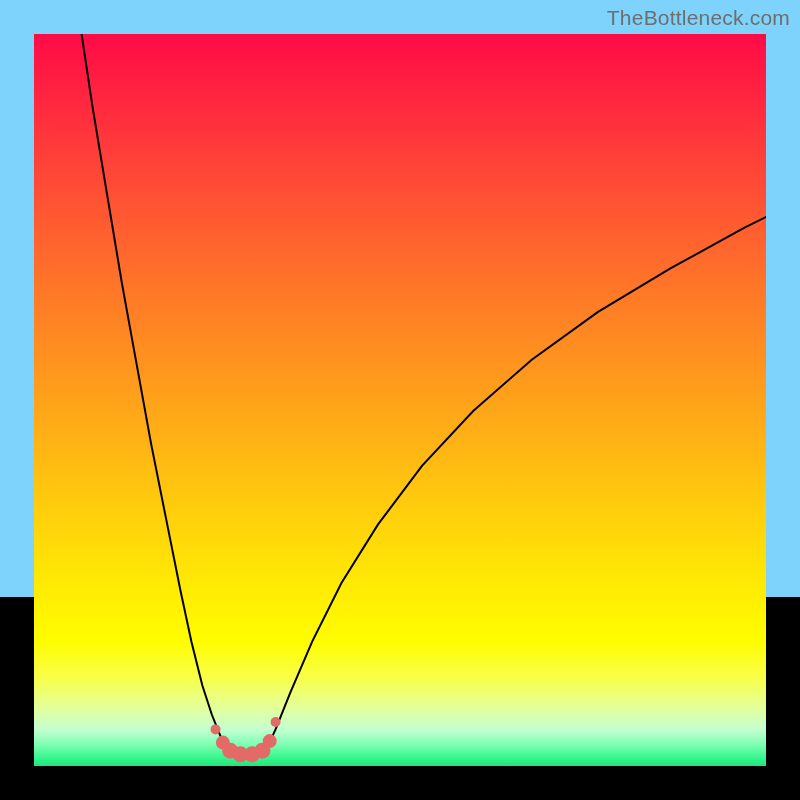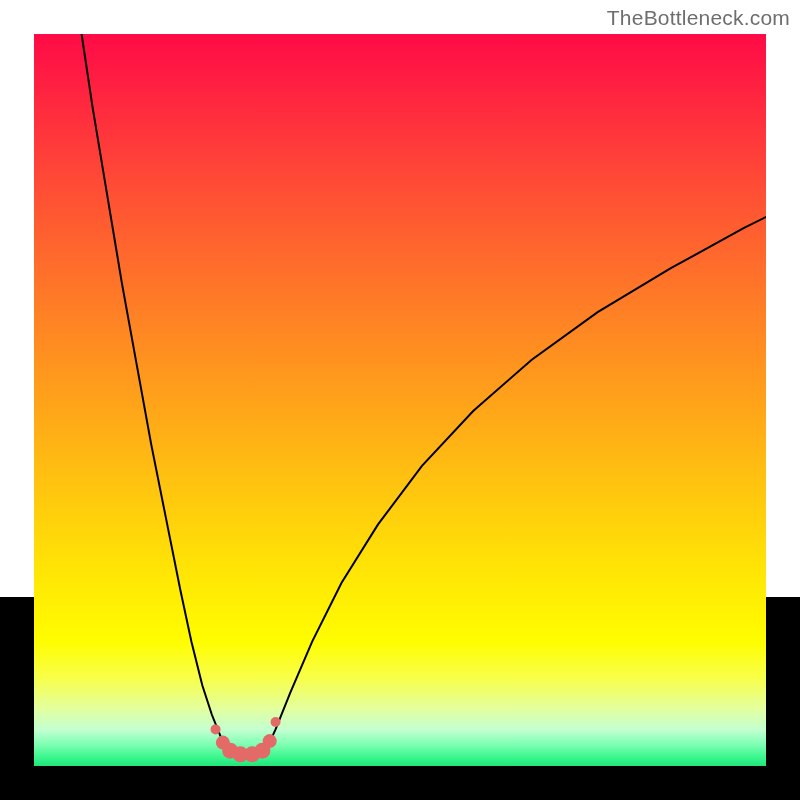--- a/index.html
+++ b/index.html
@@ -10,21 +10,21 @@
     overflow: hidden;
     background: #000;
     font-family: Arial, Helvetica, sans-serif;
   }
   .frame {
     position: absolute;
     left: 0;
     top: 0;
     width: 800px;
     height: 597px;
-    background: #ffffff;
+    background: #7dd3fc;
   }
   .plot-area {
     position: absolute;
     left: 34px;
     top: 34px;
     width: 732px;
     height: 732px;
     overflow: hidden;
   }
   .gradient-bg {

